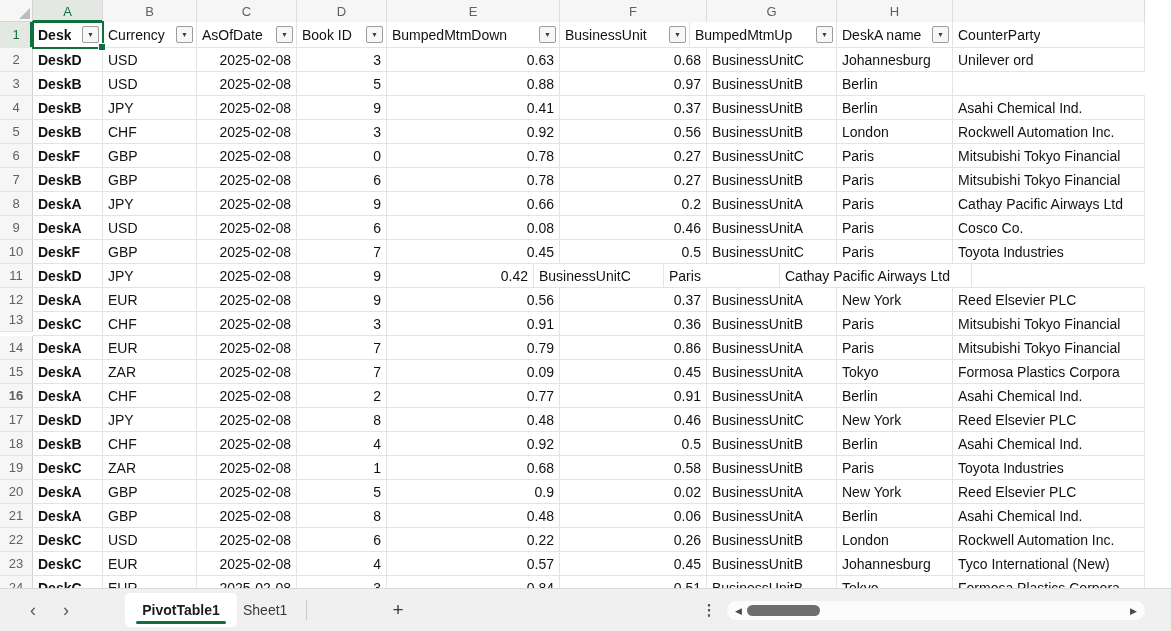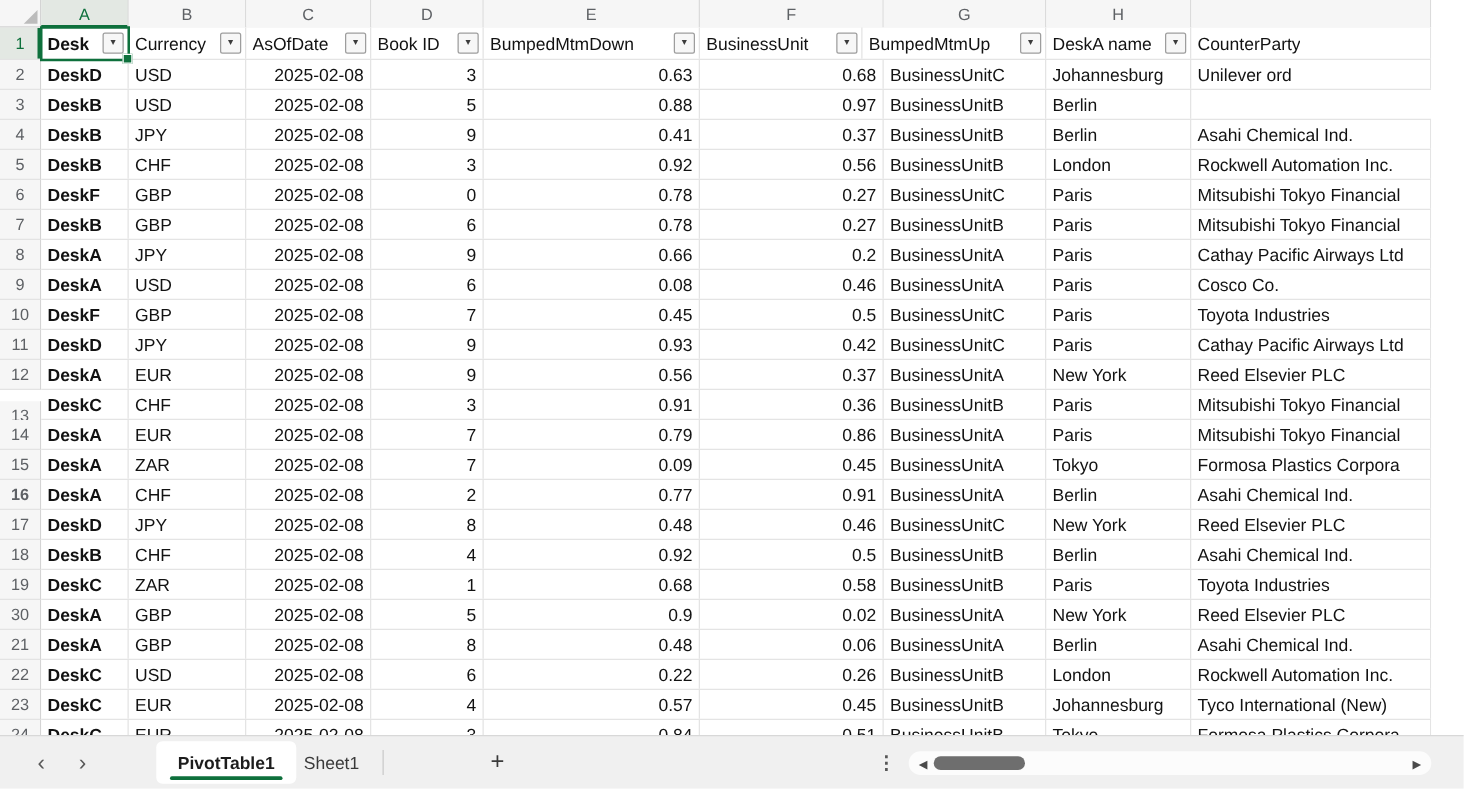--- a/index.html
+++ b/index.html
@@ -92,28 +92,28 @@
         <div class="row-num" style="top: 72px; height: 24px;">3</div>
         <div class="row-num" style="top: 96px; height: 24px;">4</div>
         <div class="row-num" style="top: 120px; height: 24px;">5</div>
         <div class="row-num" style="top: 144px; height: 24px;">6</div>
         <div class="row-num" style="top: 168px; height: 24px;">7</div>
         <div class="row-num" style="top: 192px; height: 24px;">8</div>
         <div class="row-num" style="top: 216px; height: 24px;">9</div>
         <div class="row-num" style="top: 240px; height: 24px;">10</div>
         <div class="row-num" style="top: 264px; height: 24px;">11</div>
         <div class="row-num" style="top: 288px; height: 24px;">12</div>
-        <div class="row-num" style="top: 308px; height: 24px; margin-top: 13px;">13</div>
+        <div class="row-num" style="top: 308px; height: 24px;">13</div>
         <div class="row-num" style="top: 336px; height: 24px;">14</div>
         <div class="row-num" style="top: 360px; height: 24px;">15</div>
         <div class="row-num" style="top: 384px; height: 24px; font-weight: bold;">16</div>
         <div class="row-num" style="top: 408px; height: 24px;">17</div>
         <div class="row-num" style="top: 432px; height: 24px;">18</div>
         <div class="row-num" style="top: 456px; height: 24px;">19</div>
-        <div class="row-num" style="top: 480px; height: 24px;">30</div>
+        <div class="row-num" style="top: 480px; height: 24px;">20</div>
         <div class="row-num" style="top: 504px; height: 24px;">21</div>
         <div class="row-num" style="top: 528px; height: 24px;">22</div>
         <div class="row-num" style="top: 552px; height: 24px;">23</div>
         <div class="row-num" style="top: 576px; height: 24px;">24</div>
       </div>
     <div id="cells">
         <div class="row hdrrow" style="top: 22px; height: 26px;">
           <div class="cell bolded" style="width: 70px;">
             <span class="hlbl">Desk</span>
             <span class="filterbtn">
@@ -262,21 +262,20 @@
           <div class="cell ar" style="width: 147px;">0.5</div>
           <div class="cell al" style="width: 130px;">BusinessUnitC</div>
           <div class="cell al" style="width: 116px;">Paris</div>
           <div class="cell al" style="width: 192px;">Toyota Industries</div>
         </div>
         <div class="row" style="top: 264px; height: 24px;">
           <div class="cell al bolded" style="width: 70px;">DeskD</div>
           <div class="cell al" style="width: 94px;">JPY</div>
           <div class="cell ar" style="width: 100px;">2025-02-08</div>
           <div class="cell ar" style="width: 90px;">9</div>
-          <div class="cell ar" style="width: 173px;">0.93</div>
           <div class="cell ar" style="width: 147px;">0.42</div>
           <div class="cell al" style="width: 130px;">BusinessUnitC</div>
           <div class="cell al" style="width: 116px;">Paris</div>
           <div class="cell al" style="width: 192px;">Cathay Pacific Airways Ltd</div>
         </div>
         <div class="row" style="top: 288px; height: 24px;">
           <div class="cell al bolded" style="width: 70px;">DeskA</div>
           <div class="cell al" style="width: 94px;">EUR</div>
           <div class="cell ar" style="width: 100px;">2025-02-08</div>
           <div class="cell ar" style="width: 90px;">9</div>

